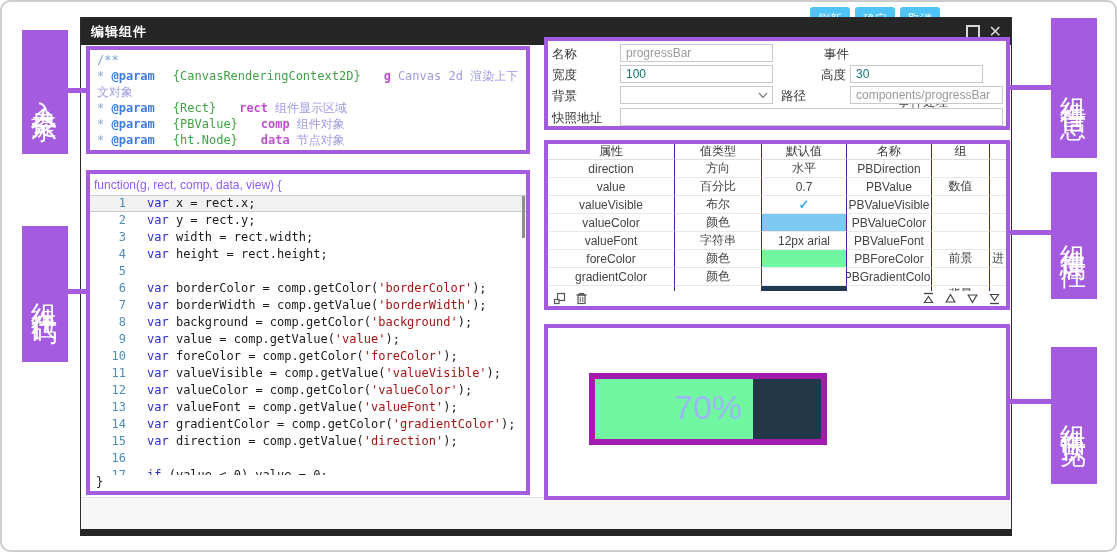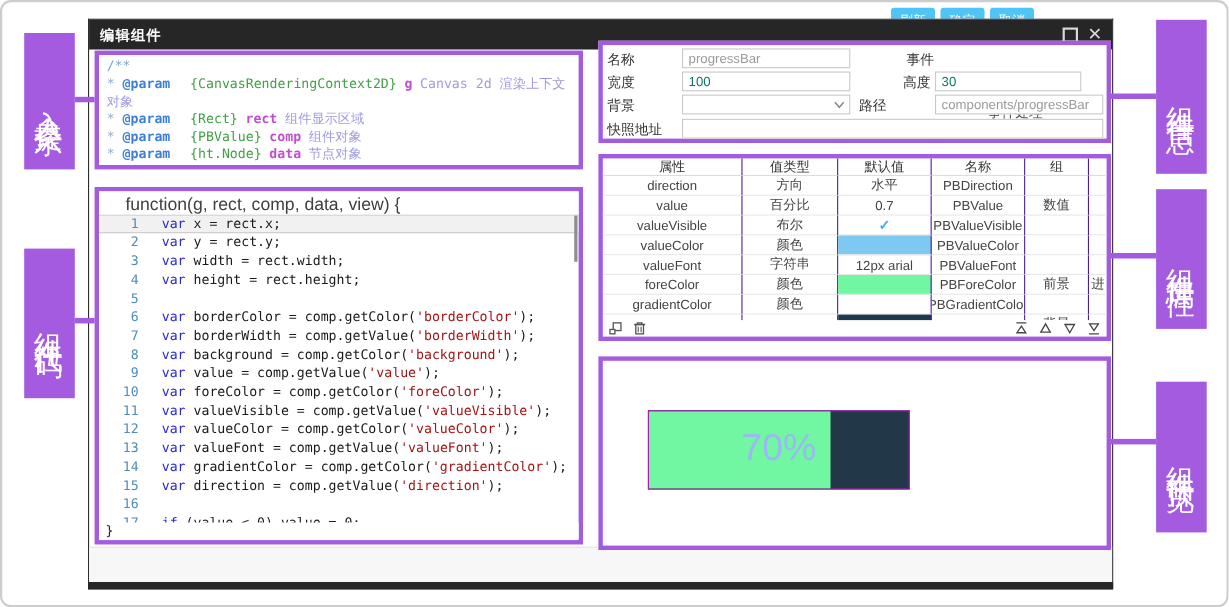--- a/index.html
+++ b/index.html
@@ -33,27 +33,27 @@
   #code-box{left:84px;top:168px;width:444px;height:325px;}
   #form-box{left:542px;top:35px;width:466px;height:93px;}
   #table-box{left:542px;top:138px;width:466px;height:170px;}
   #preview-box{left:542px;top:322px;width:466px;height:176px;}
 
   
   #doc-box{font-family:"DejaVu Sans Mono",monospace;font-size:12px;line-height:16px;}
   .cmt-edge{color:#7aa3d4;}
   .doc-line .star{color:#8ea8d4;}
   .doc-line .tag{color:#3c7fd8;font-weight:bold;margin-right:18px;}
-  .doc-line .typ{color:#43a047;margin-right:7px;}
+  .doc-line .typ{color:#43a047;margin-right:23px;}
   .doc-line .nm{color:#c24fd0;font-weight:bold;margin-right:7px;}
   .doc-line .dsc{color:#a09be0;}
 
   
   #code-header{position:absolute;left:0;top:0;right:0;height:21px;background:#fff;
-               font-size:16px;color:#404040;padding:4px 0 0 24px;box-sizing:border-box;}
+               font-size:12px;color:#8b5cf6;padding:4px 0 0 4px;box-sizing:border-box;}
   #code-lines{position:absolute;left:0;top:21px;right:0;height:282px;overflow:hidden;}
   .code-line{display:flex;height:17px;line-height:17px;font-family:"DejaVu Sans Mono",monospace;font-size:12px;}
   .code-line .gut{width:36px;text-align:right;padding-right:6px;color:#4f8cb8;flex:none;}
   .code-line .src{padding-left:15px;color:#1a1a1a;white-space:pre;}
   .code-line.active{background:#f1f1f1;border-top:1px solid #cbcbcb;border-bottom:1px solid #cbcbcb;
                     height:15px;line-height:15px;}
   .kw{color:#2a2ad4;}
   .str{color:#a31515;}
   #code-footer{position:absolute;left:0;right:0;bottom:1px;height:15px;background:#fff;
                font-family:"DejaVu Sans Mono",monospace;font-size:12px;color:#222;padding-left:6px;}
@@ -80,21 +80,21 @@
   .trow.partial .tcell{height:5px;border-bottom:none;align-items:flex-start;}
   .check{color:#45aef0;font-size:13px;font-weight:bold;}
   #t-toolbar{position:absolute;left:0;right:0;bottom:0;height:15px;padding:0 5px;
              display:flex;align-items:center;gap:9px;}
   #t-toolbar .spacer{flex:1;}
   #t-toolbar svg{display:block;}
   .ticon{cursor:pointer;}
 
   
   #pv-bar{position:absolute;left:41px;top:45px;width:238px;height:72px;box-sizing:border-box;
-          border:1px solid #a21caf;background:#223849;}
+          border:6px solid #a21caf;background:#223849;}
   #pv-fill{position:absolute;left:0;top:0;bottom:0;background:#71f7a1;}
   #pv-label{position:absolute;left:0;right:0;top:50%;transform:translateY(-54%);
             text-align:center;font-size:34px;color:#9db6f4;}
 
   
   .callout{position:absolute;width:46px;background:var(--purple);color:#fff;z-index:10;
            display:flex;align-items:center;justify-content:center;
            writing-mode:vertical-rl;text-orientation:upright;
            font-size:26px;letter-spacing:6px;font-weight:500;}
   .conn{position:absolute;height:5px;background:var(--purple);z-index:10;}

